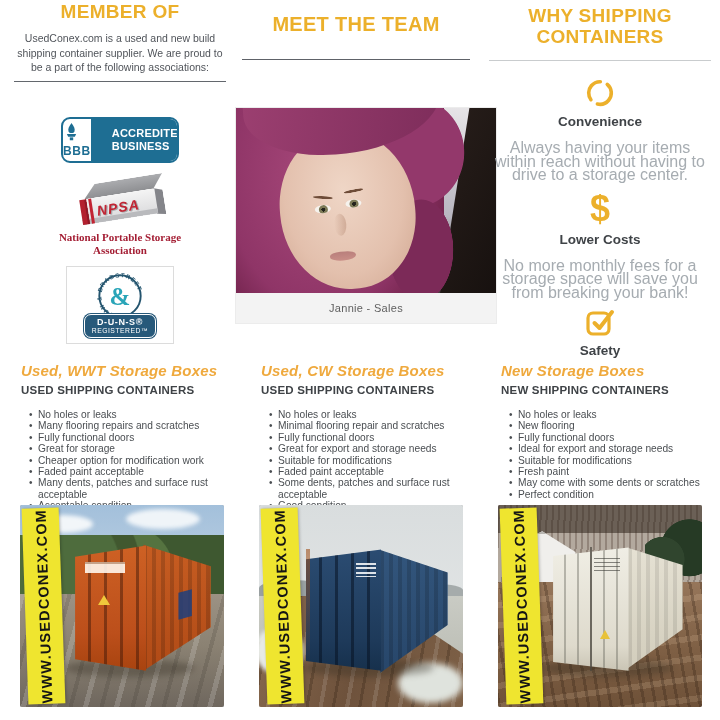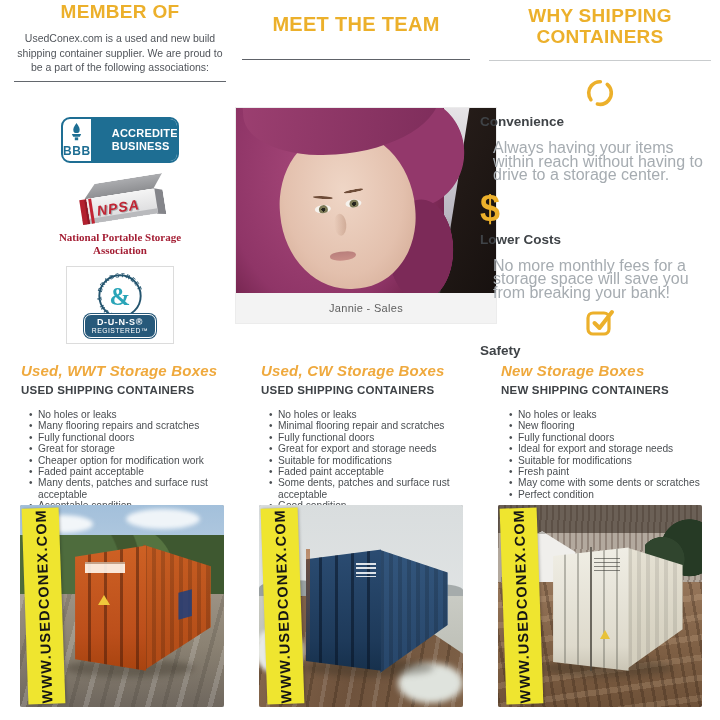--- a/index.html
+++ b/index.html
@@ -16,21 +16,21 @@
   .intro{margin:8px 13px 0;text-align:center;font-size:10.5px;line-height:14.5px;color:#50545A}
 
   .rule{height:0;border-top:1px solid #63676D;margin:0 auto}
   #col1 .rule{width:212px;margin-top:6px}
   #col2 .rule{width:228px;margin-top:23px;border-color:#5E6268}
   #col3 .rule{width:222px;margin-top:13px;border-color:#C9CCCE}
 
   
   .bbb{width:118px;height:46px;margin:35px auto 0;border:2px solid #1E6E93;border-radius:9px;
        background:#fff;display:flex;overflow:hidden;box-sizing:border-box}
-  .bbb-left{width:40px;display:flex;flex-direction:column;align-items:center;justify-content:flex-end;padding-bottom:3px}
+  .bbb-left{width:40px;display:flex;flex-direction:column;align-items:flex-start;justify-content:flex-end;padding-bottom:3px}
   .bbb-left svg{width:17px;height:22px;margin-bottom:-1px}
   .bbb-letters{font-weight:800;color:#1E6E93;font-size:12px;letter-spacing:.6px}
   .bbb-right{flex:1;background:#1E6E93;color:#fff;font-weight:800;font-size:11px;line-height:12.5px;
              display:flex;align-items:center;padding-left:21px;letter-spacing:.2px}
 
   
   .npsa{margin-top:17px;text-align:center}
   .npsa-box{position:relative;width:92px;height:44px;margin:0 auto;transform:rotate(-9deg)}
   .npsa-top{position:absolute;left:0;top:0;width:92px;height:14px;background:linear-gradient(#ABACAF,#8E8F92);
             clip-path:polygon(12% 100%,26% 0,100% 0,88% 100%)}
@@ -79,21 +79,21 @@
   .p-iris{left:50%;top:50%;width:9px;height:9px;margin:-4.5px 0 0 -4.5px;border-radius:50%;
           background:radial-gradient(#23231C 0 32%,#7D7A57 33% 100%)}
   .p-nose{left:39%;top:52%;width:9%;height:14%;border-radius:50%;
           background:linear-gradient(90deg,rgba(0,0,0,0),rgba(160,110,85,.35))}
   .p-lips{left:34%;top:76%;width:19%;height:9px;border-radius:45% 45% 55% 55%;
           background:linear-gradient(#B97F7C,#C98E87)}
   .caption{height:30px;background:#F3F3F3;display:flex;align-items:center;justify-content:center;
            font-size:11px;color:#5F5F5F;letter-spacing:.3px}
 
   
-  .feature{text-align:left}
+  .feature{text-align:center}
   .f-icon{display:flex;justify-content:center}
   .f1 .f-icon{margin-top:17px}
   .f3 .f-icon{margin-top:8px}
   .f-dollar{margin-top:10px;font-size:36px;line-height:34px;font-weight:800;color:#ECB02B}
   .f-title{margin-top:6px;font-size:13.5px;font-weight:800;color:#3F4347}
   .f-text{margin:12px 13px 0;font-size:16px;line-height:13.5px;color:#A6ACB1}
   .f3 .f-text{max-height:36px;overflow:hidden}
 
   
   .product{position:absolute;top:357px;width:240px}

